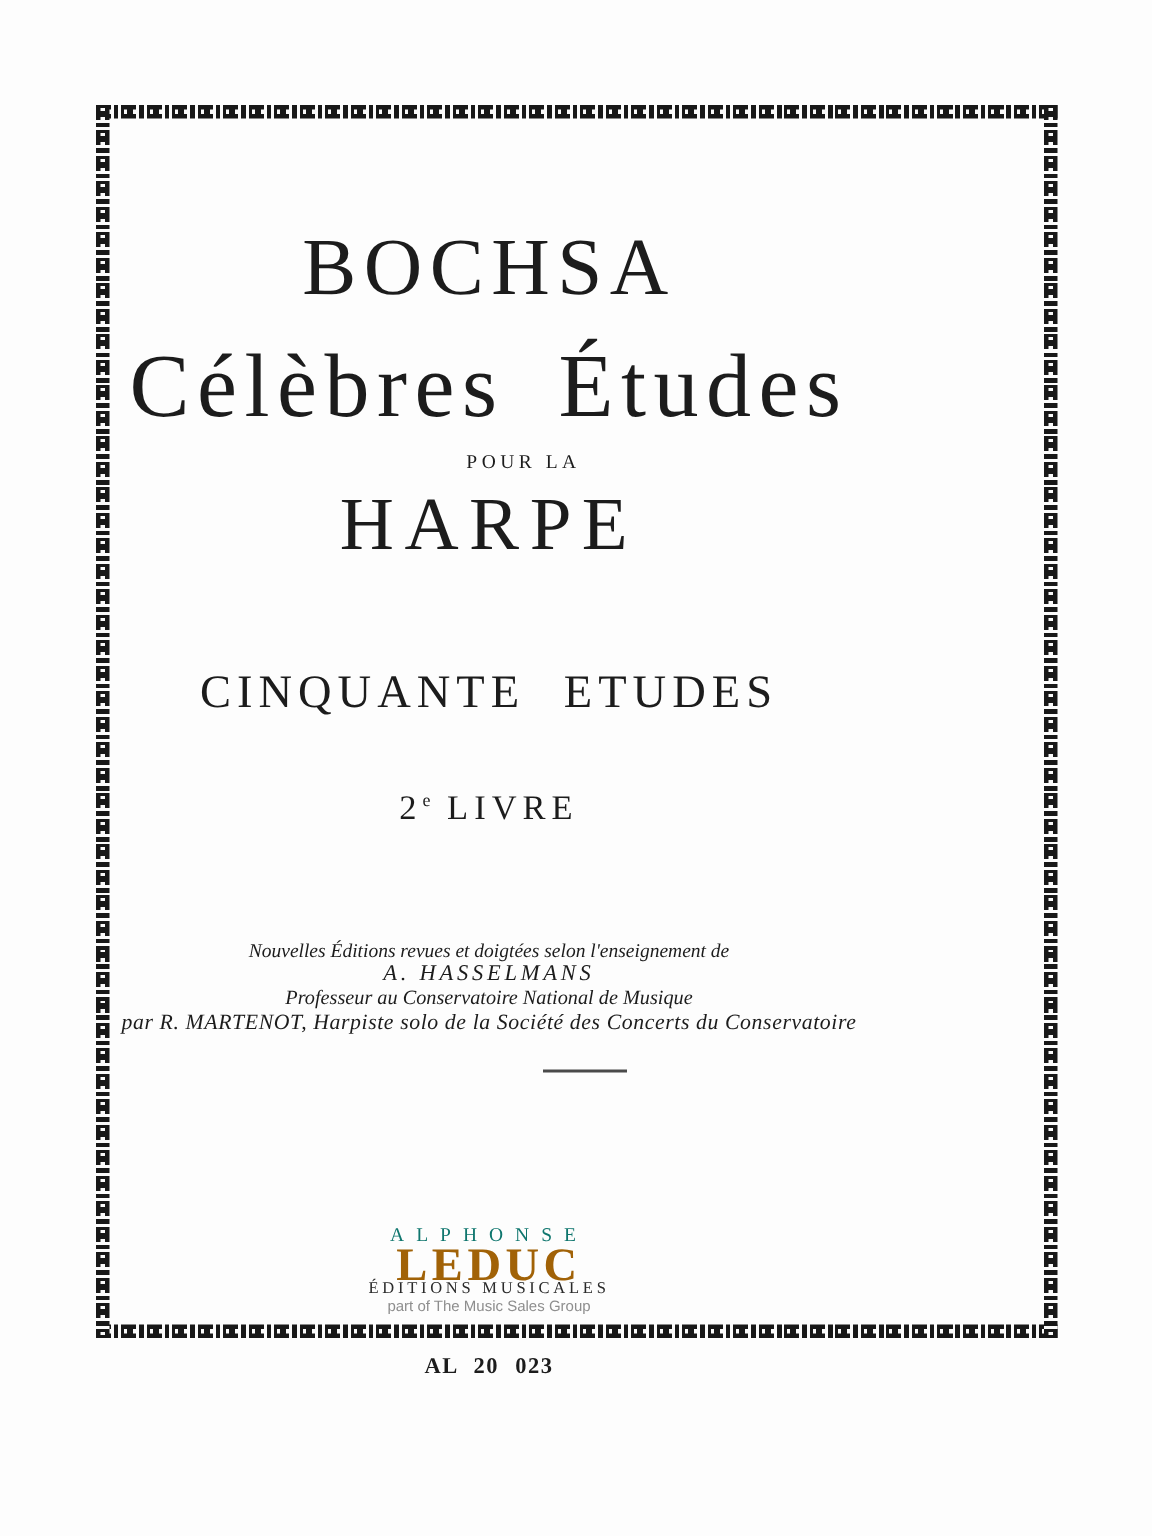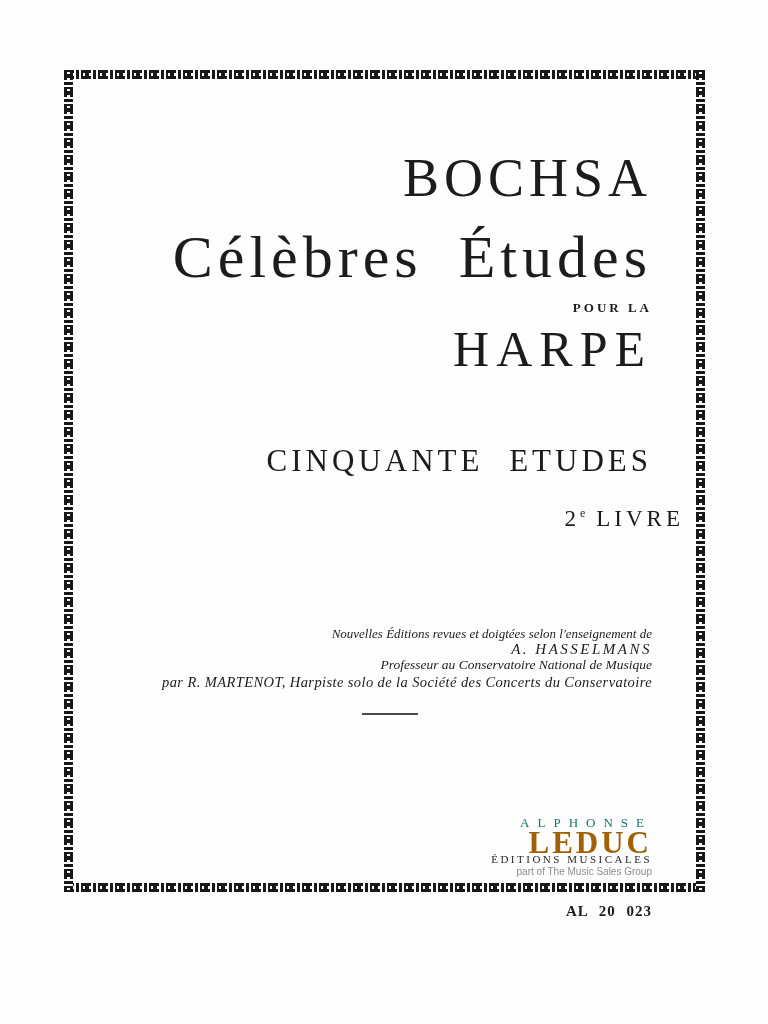--- a/index.html
+++ b/index.html
@@ -26,28 +26,28 @@
     background:
       repeating-linear-gradient(180deg, rgba(0,0,0,0) 0 2px, #fbfbfb 2px 4px, rgba(0,0,0,0) 4px 8px, #fbfbfb 8px 10px, rgba(0,0,0,0) 10px 17px) 50% 0 / 3px 100% no-repeat,
       repeating-linear-gradient(180deg, #181818 0 10px, #fbfbfb 10px 12px, #181818 12px 15px, #fbfbfb 15px 17px);
   }
   .edge.top { top: 0; }
   .edge.bottom { bottom: 0; }
   .edge.left { left: 0; }
   .edge.right { right: 0; }
 
   
-  .row { position: absolute; left: 0; width: 652px; text-align: right; white-space: nowrap; }
+  .row { position: absolute; left: 0; width: 652px; text-align: center; white-space: nowrap; }
 
   .composer       { top: 147px; font-size: 54px; letter-spacing: 5px; }
   .main-title     { top: 221px; font-size: 60px; letter-spacing: 5px; word-spacing: 16px; line-height: 72px; }
-  .pour-la        { top: 300px; font-size: 13px; font-weight: bold; letter-spacing: 3px; padding-left: 46px; }
+  .pour-la        { top: 300px; font-size: 13px; font-weight: normal; letter-spacing: 3px; padding-left: 46px; }
   .instrument     { top: 320px; font-size: 50px; letter-spacing: 7px; }
   .series         { top: 443px; font-size: 31px; letter-spacing: 4px; word-spacing: 14px; }
-  .volume         { top: 506px; font-size: 23px; letter-spacing: 4px; margin-left: 32px; }
+  .volume         { top: 526px; font-size: 23px; letter-spacing: 4px; }
   .volume sup     { font-size: 12px; vertical-align: 9px; letter-spacing: 1px; }
   .volume .vol-label { margin-left: 10px; }
 
   .credit-1       { top: 626px; font-size: 13px; font-style: italic; }
   .credit-2       { top: 641px; font-size: 15px; font-style: italic; letter-spacing: 2.5px; }
   .credit-3       { top: 657px; font-size: 13.5px; font-style: italic; }
   .credit-4       { top: 674px; font-size: 14.5px; font-style: italic; letter-spacing: 0.4px; }
 
   .divider {
     position: absolute; top: 713px; left: 362px; width: 56px; height: 2px;

